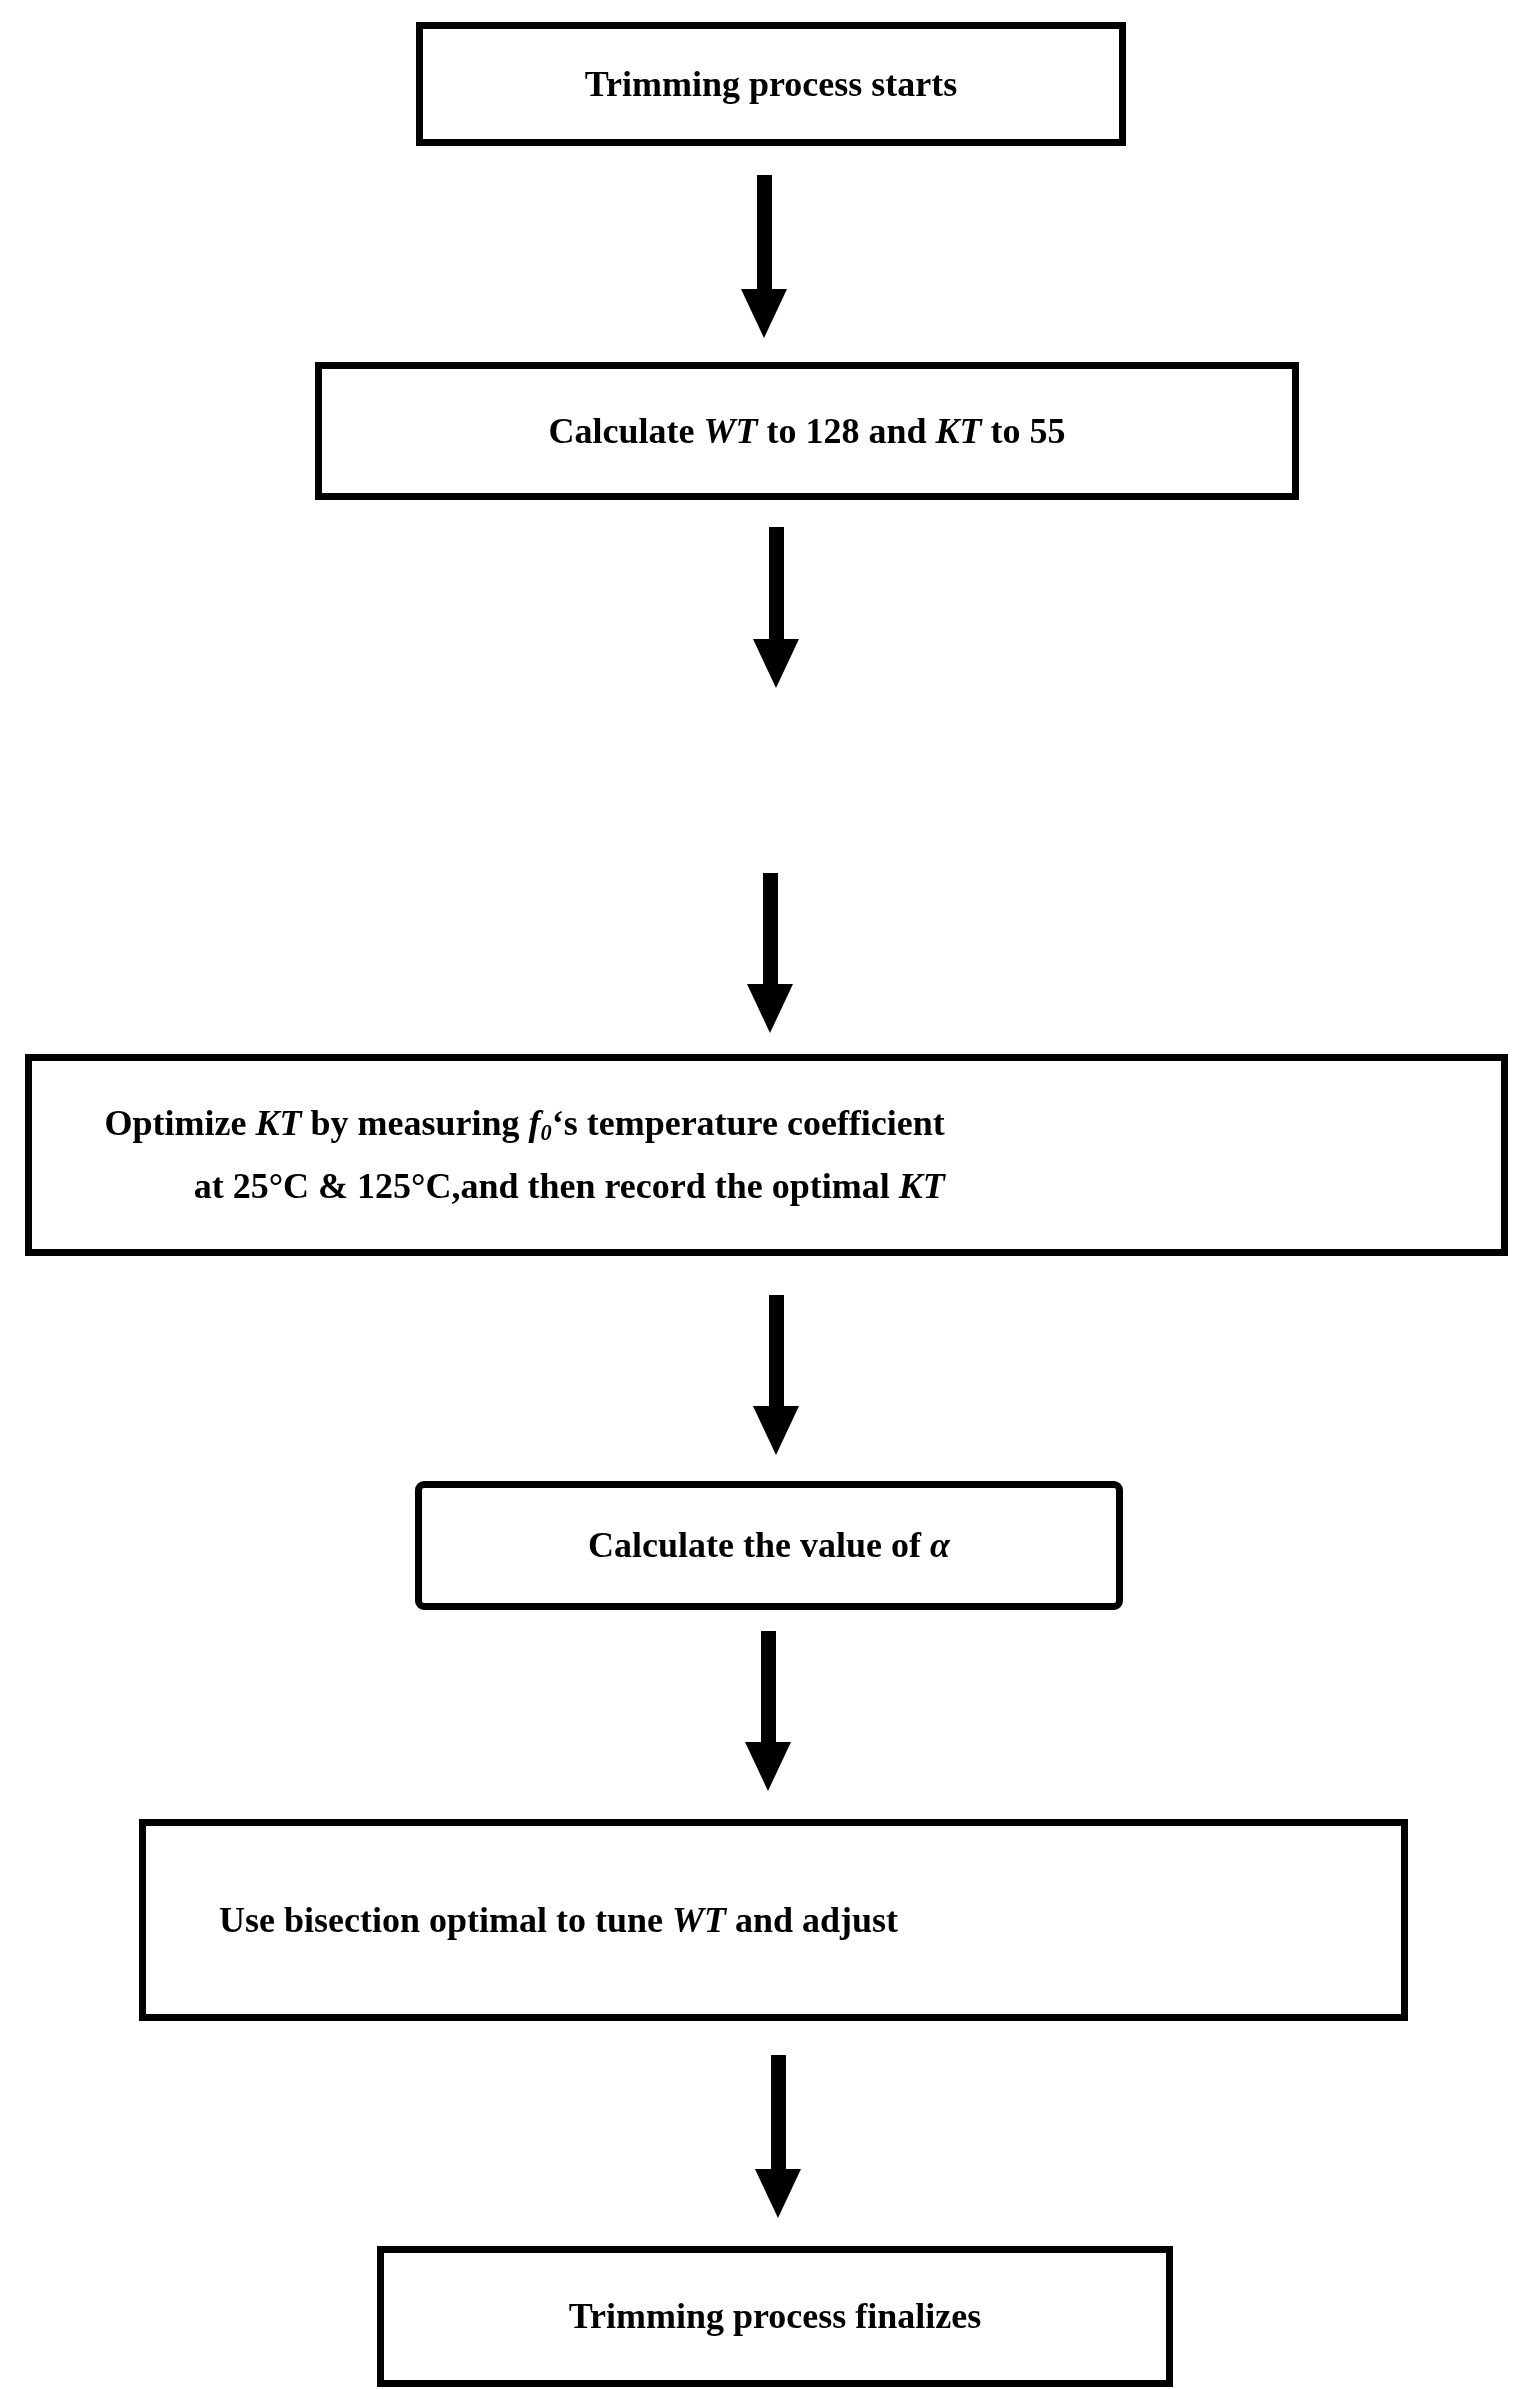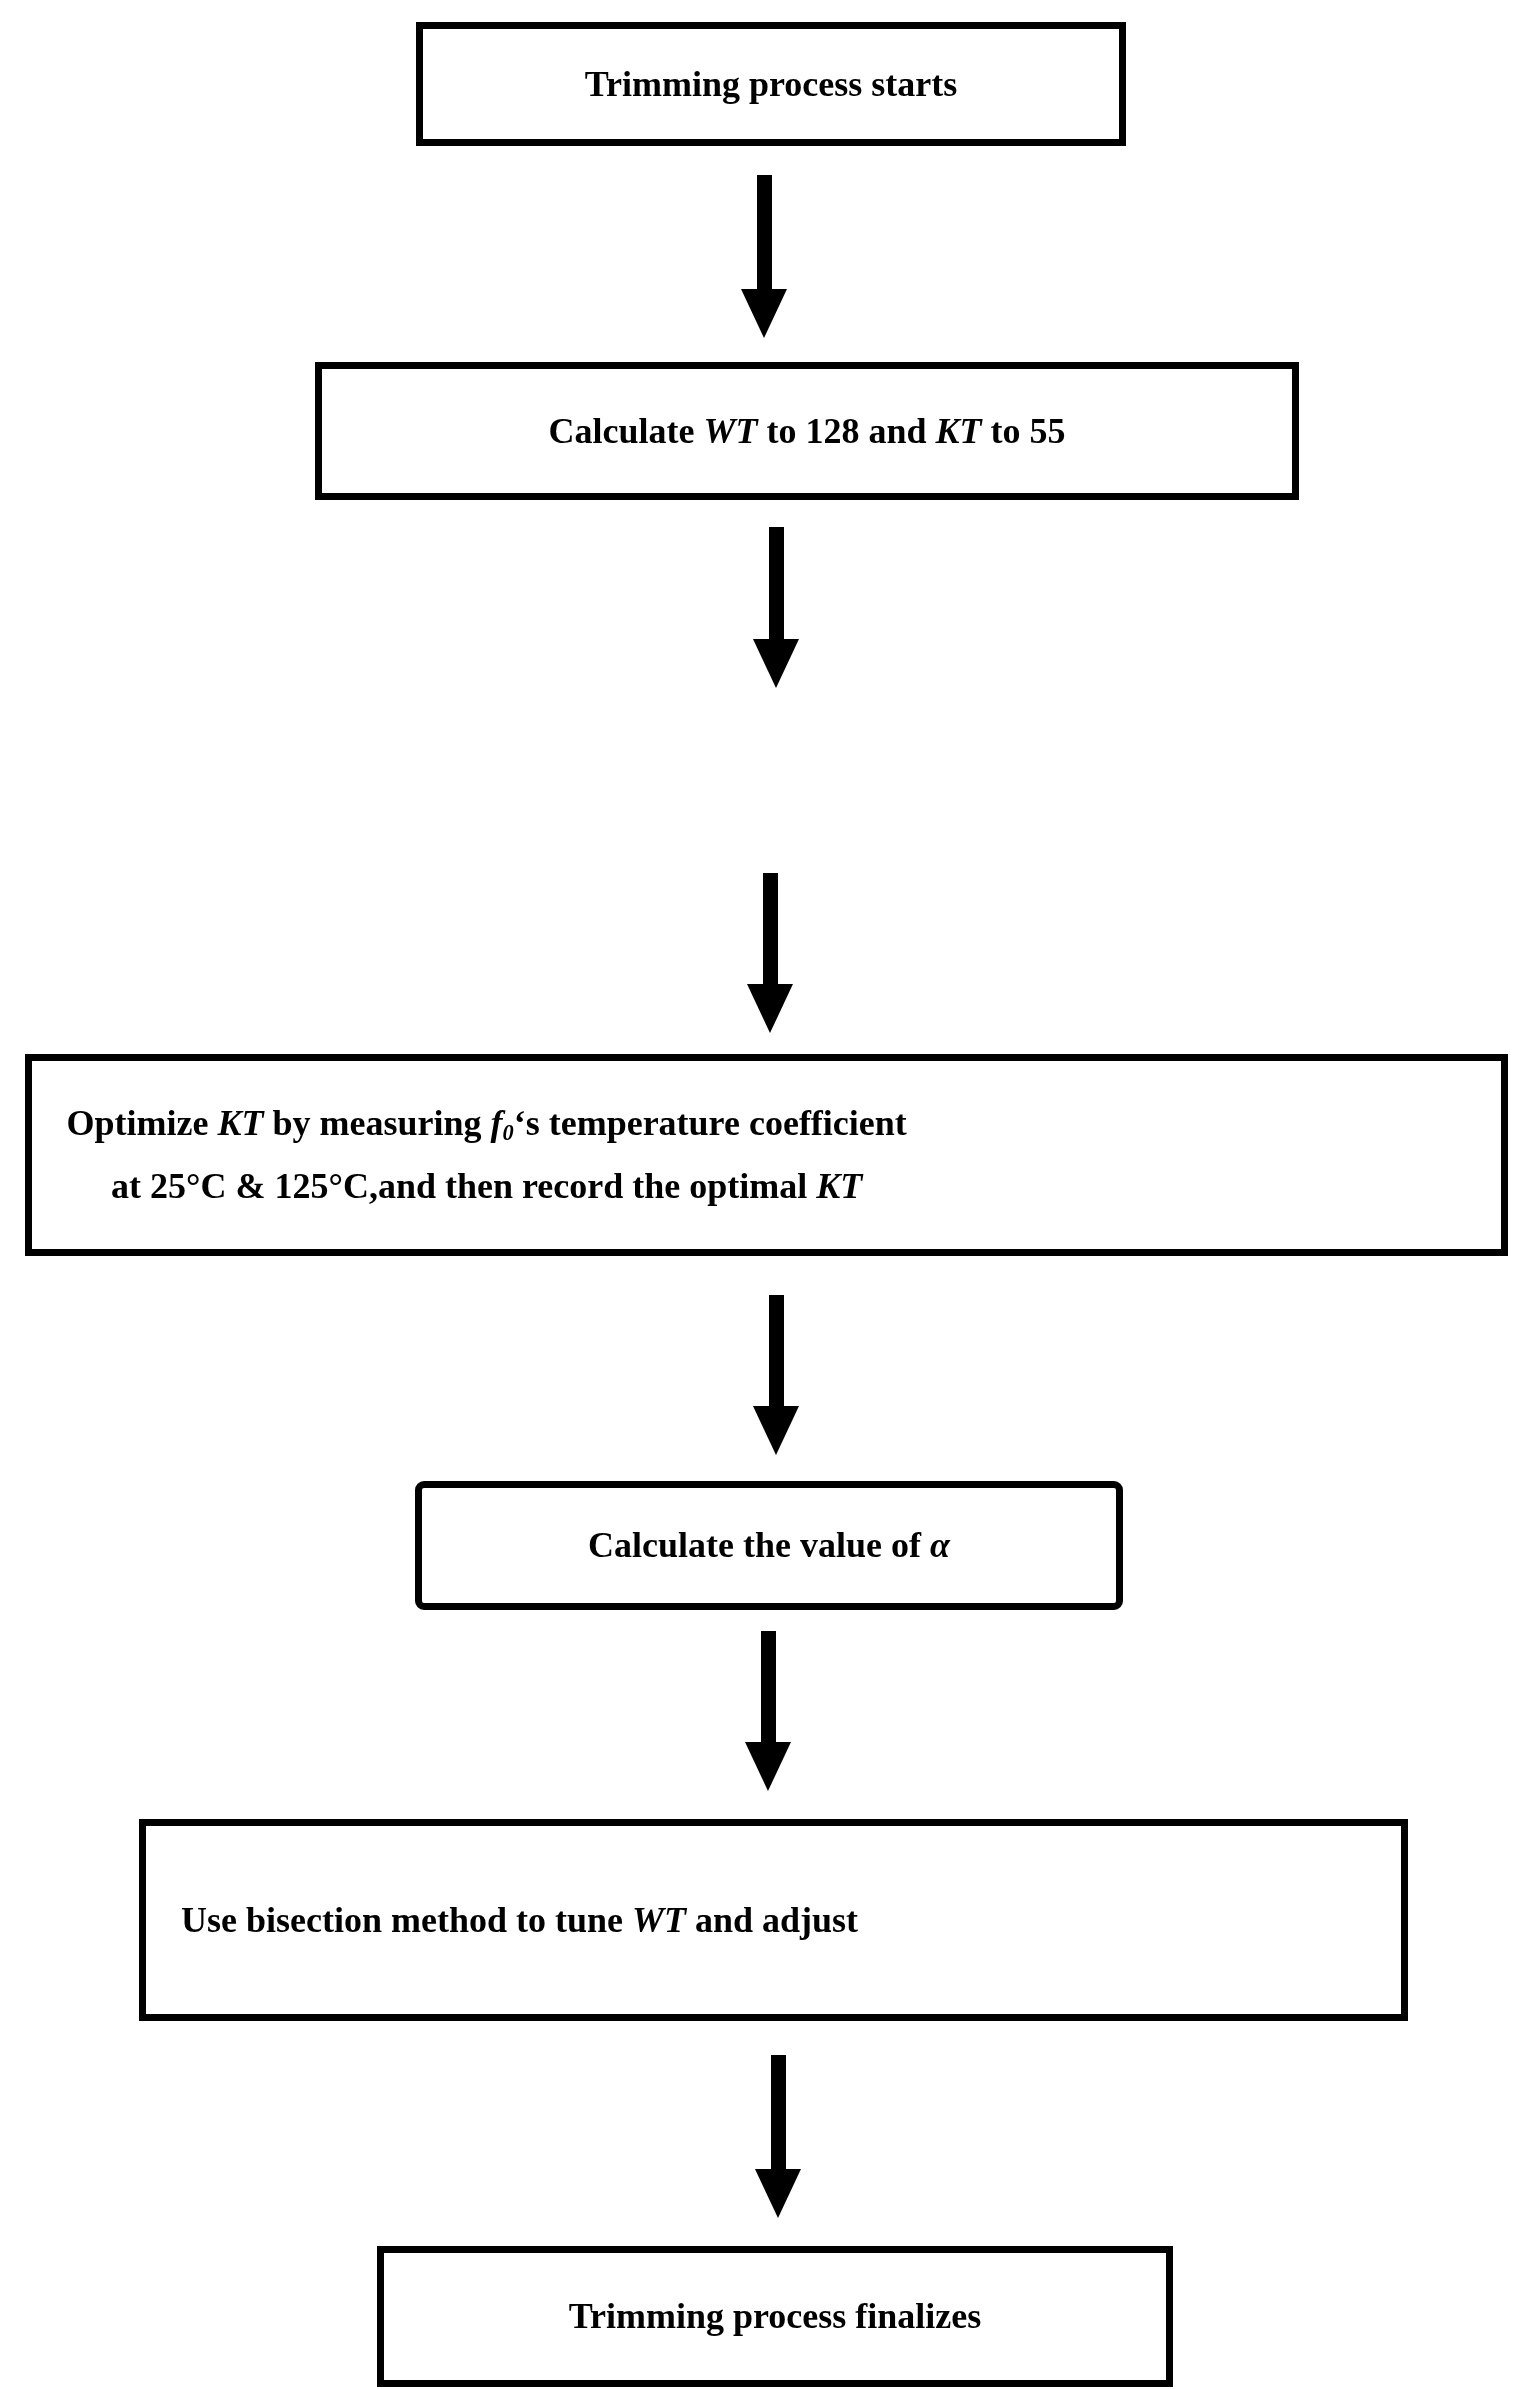--- a/index.html
+++ b/index.html
@@ -19,21 +19,21 @@
     background:var(--bg);
     display:flex;
     align-items:center;
     justify-content:center;
     font-size:36px;
     line-height:1.3;
     font-weight:bold;
   }
   .box.align-left { justify-content:flex-start; padding-left:35px; padding-right:12.6px; }
   .btext { text-align:center; }
-  .box.align-left .btext { text-align:center; }
+  .box.align-left .btext { text-align:right;margin-left:38px; }
   .box.two-line .tline { line-height:1.75; }
   .tline { white-space:nowrap; }
   .it { font-style:italic; }
   .sb { font-size:0.62em; vertical-align:-0.22em; }
 
   
   .n1 { left:416px;  top:22px;   width:710px;  height:124px; }
   .n2 { left:315px;  top:362px;  width:984px; height:138px; }
   .n3 { left:148px;  top:706px;  width:1173px; height:131px; }
   .n4 { left:24.5px;   top:1054px; width:1483px; height:202px; }
@@ -114,21 +114,21 @@
       </div>
   </div>
 
   <div class="arrow a5">
     <div class="shaft"></div>
     <div class="head"></div>
   </div>
 
   <div class="box n6 align-left two-line">
     <div class="btext">
-        <div class="tline"><span>Use bisection method to tune </span><span class="it">WT</span><span> and adjust</span></div>
+        <div class="tline"><span>Use bisection optimal to tune </span><span class="it">WT</span><span> and adjust</span></div>
       </div>
   </div>
 
   <div class="arrow a6">
     <div class="shaft"></div>
     <div class="head"></div>
   </div>
 
   <div class="box n7">
     <div class="btext">

